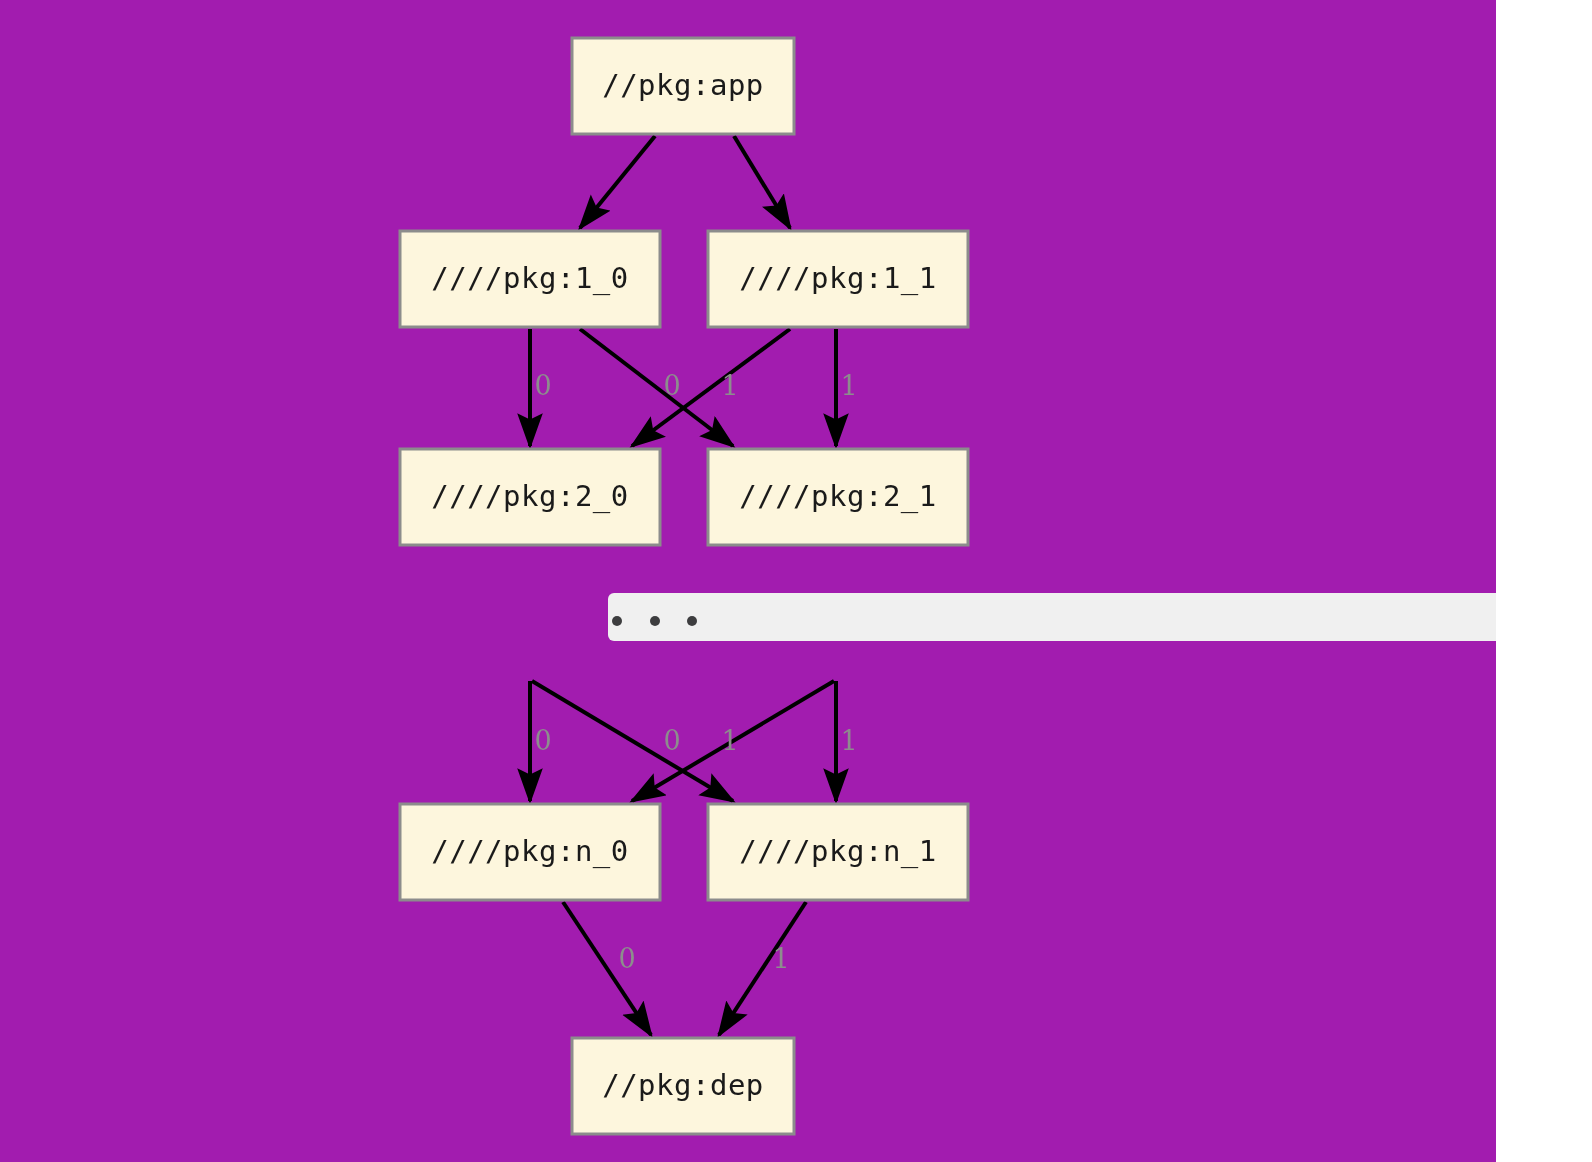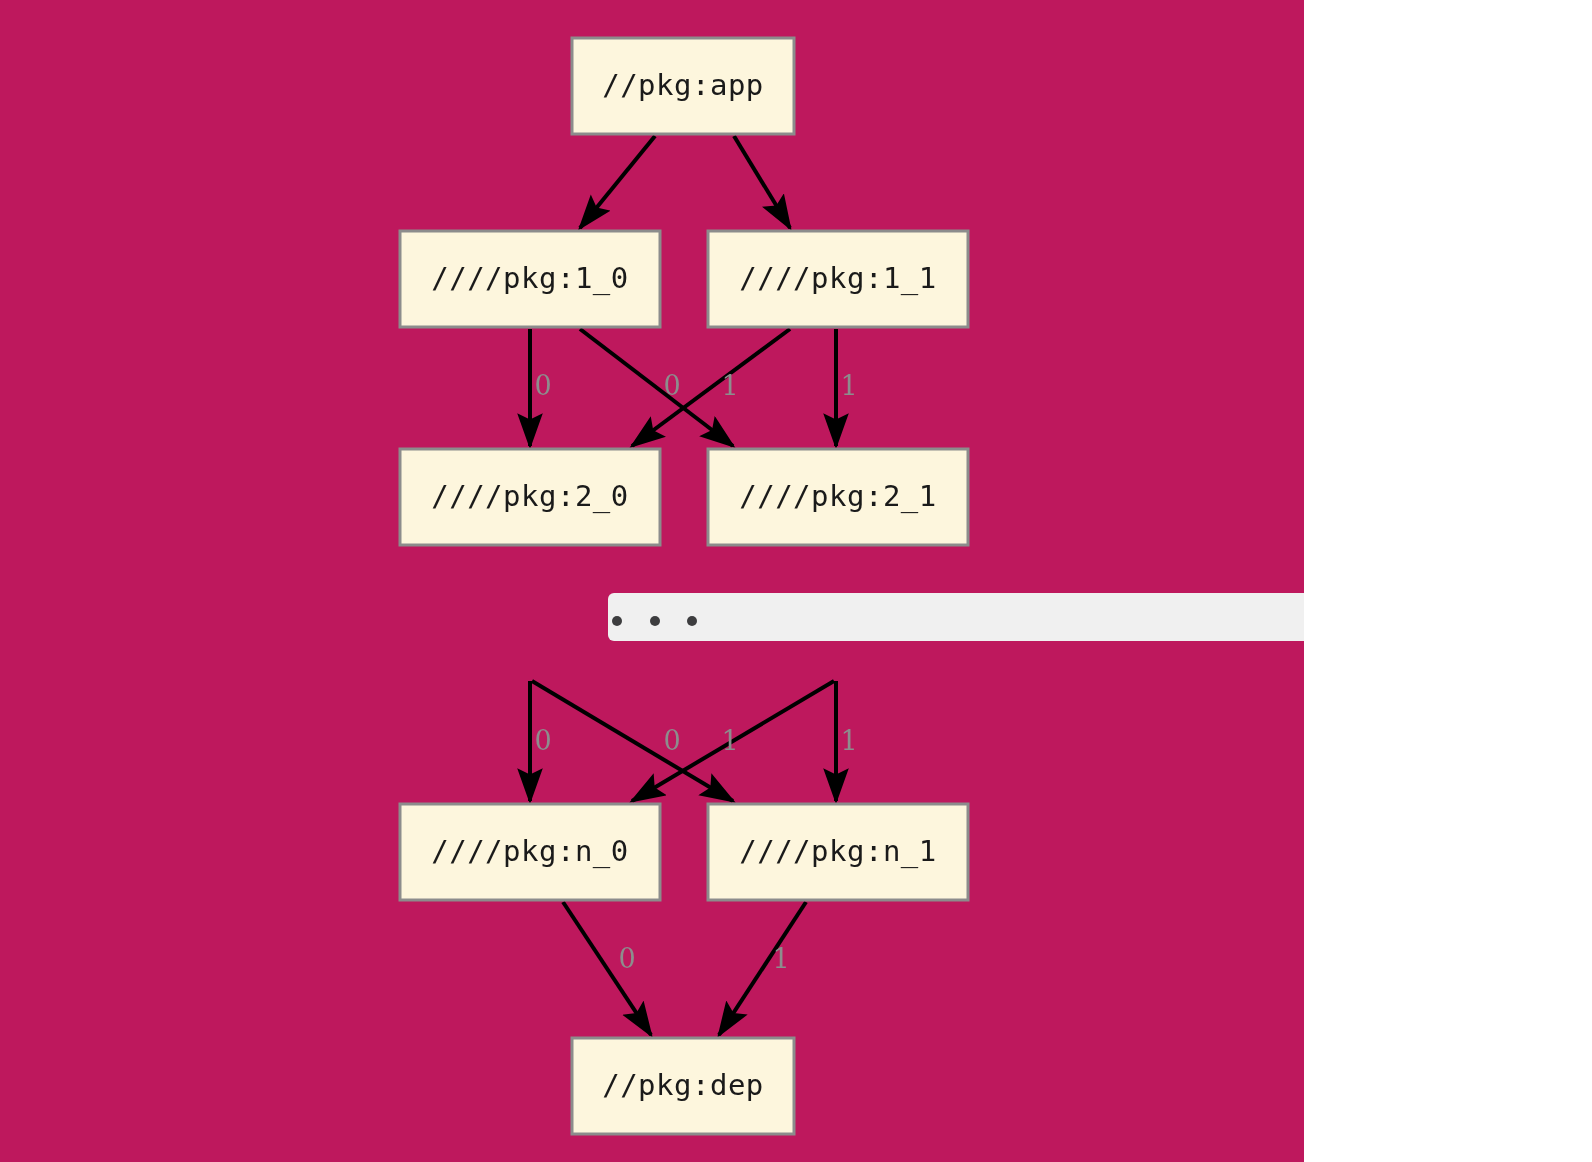--- a/index.html
+++ b/index.html
@@ -2,23 +2,23 @@
 <html><head>
 <meta charset="utf-8">
 <style>
   html, body {
     margin: 0;
     padding: 0;
     background: #ffffff;
   }
   #canvas {
     position: relative;
-    width: 1304px;
+    width: 1496px;
     height: 1162px;
-    background: #be185d;
+    background: #a21caf;
     font-family: "DejaVu Sans Mono", monospace;
     overflow: hidden;
   }
   svg#graph {
     position: absolute;
     left: 0;
     top: 0;
     width: 1592px;
     height: 1162px;
     display: block;

